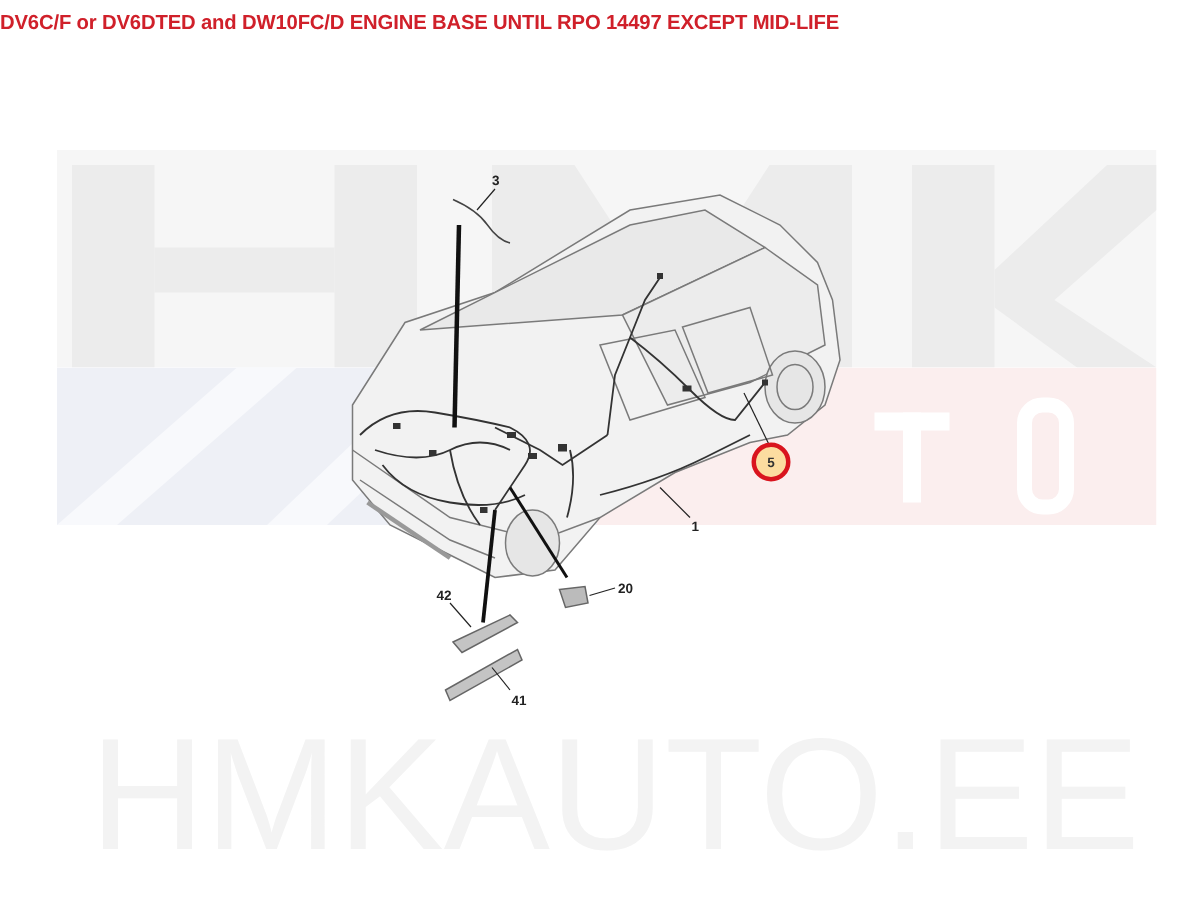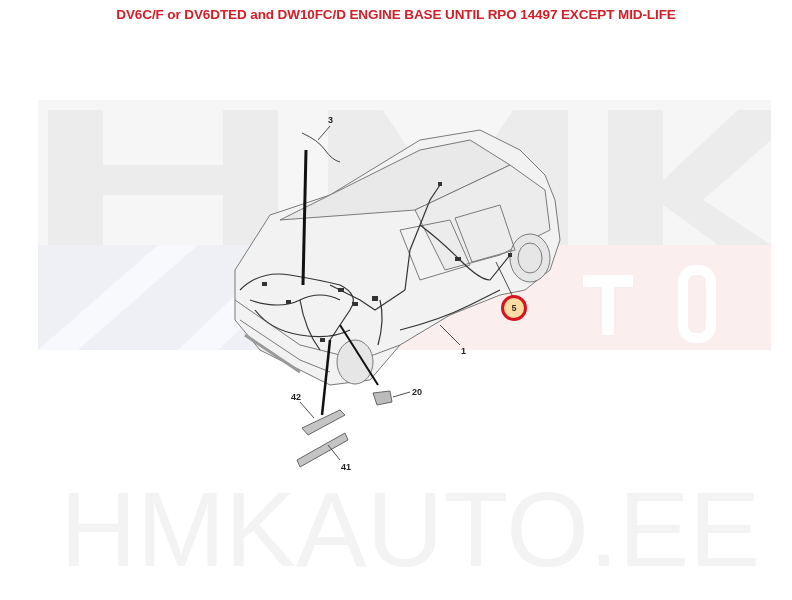--- a/index.html
+++ b/index.html
@@ -1,17 +1,17 @@
 <!DOCTYPE html>
 <html><head>
 <meta charset="utf-8">
 <style>
   html,body{margin:0;padding:0;background:#fff;}
   body{width:792px;height:600px;position:relative;overflow:hidden;font-family:"Liberation Sans",sans-serif;}
-  .title{position:absolute;top:7px;left:0;width:792px;text-align:center;color:#d0202a;font-weight:bold;font-size:13.5px;letter-spacing:-0.1px;}
+  .title{position:absolute;top:7px;left:0;width:792px;color:#d0202a;font-weight:bold;font-size:13.5px;letter-spacing:-0.1px;}
   .wm-top{position:absolute;left:38px;top:100px;width:733px;height:145px;}
   .wm-bottom{position:absolute;left:60px;top:478px;width:700px;height:100px;}
   .wm-band{position:absolute;left:38px;top:245px;width:733px;height:105px;}
   svg text{font-family:"Liberation Sans",sans-serif;}
   .diagram{position:absolute;left:0;top:0;width:792px;height:600px;}
   .callout-lbl{font-size:9px;font-weight:bold;fill:#222;}
   .hl-ring{position:absolute;left:501px;top:295px;width:26px;height:26px;border-radius:50%;border:3px solid #d9141e;background:#fcdca0;box-sizing:border-box;display:flex;align-items:center;justify-content:center;font-size:9px;font-weight:bold;color:#333;}
 </style>
 </head>
 <body>

